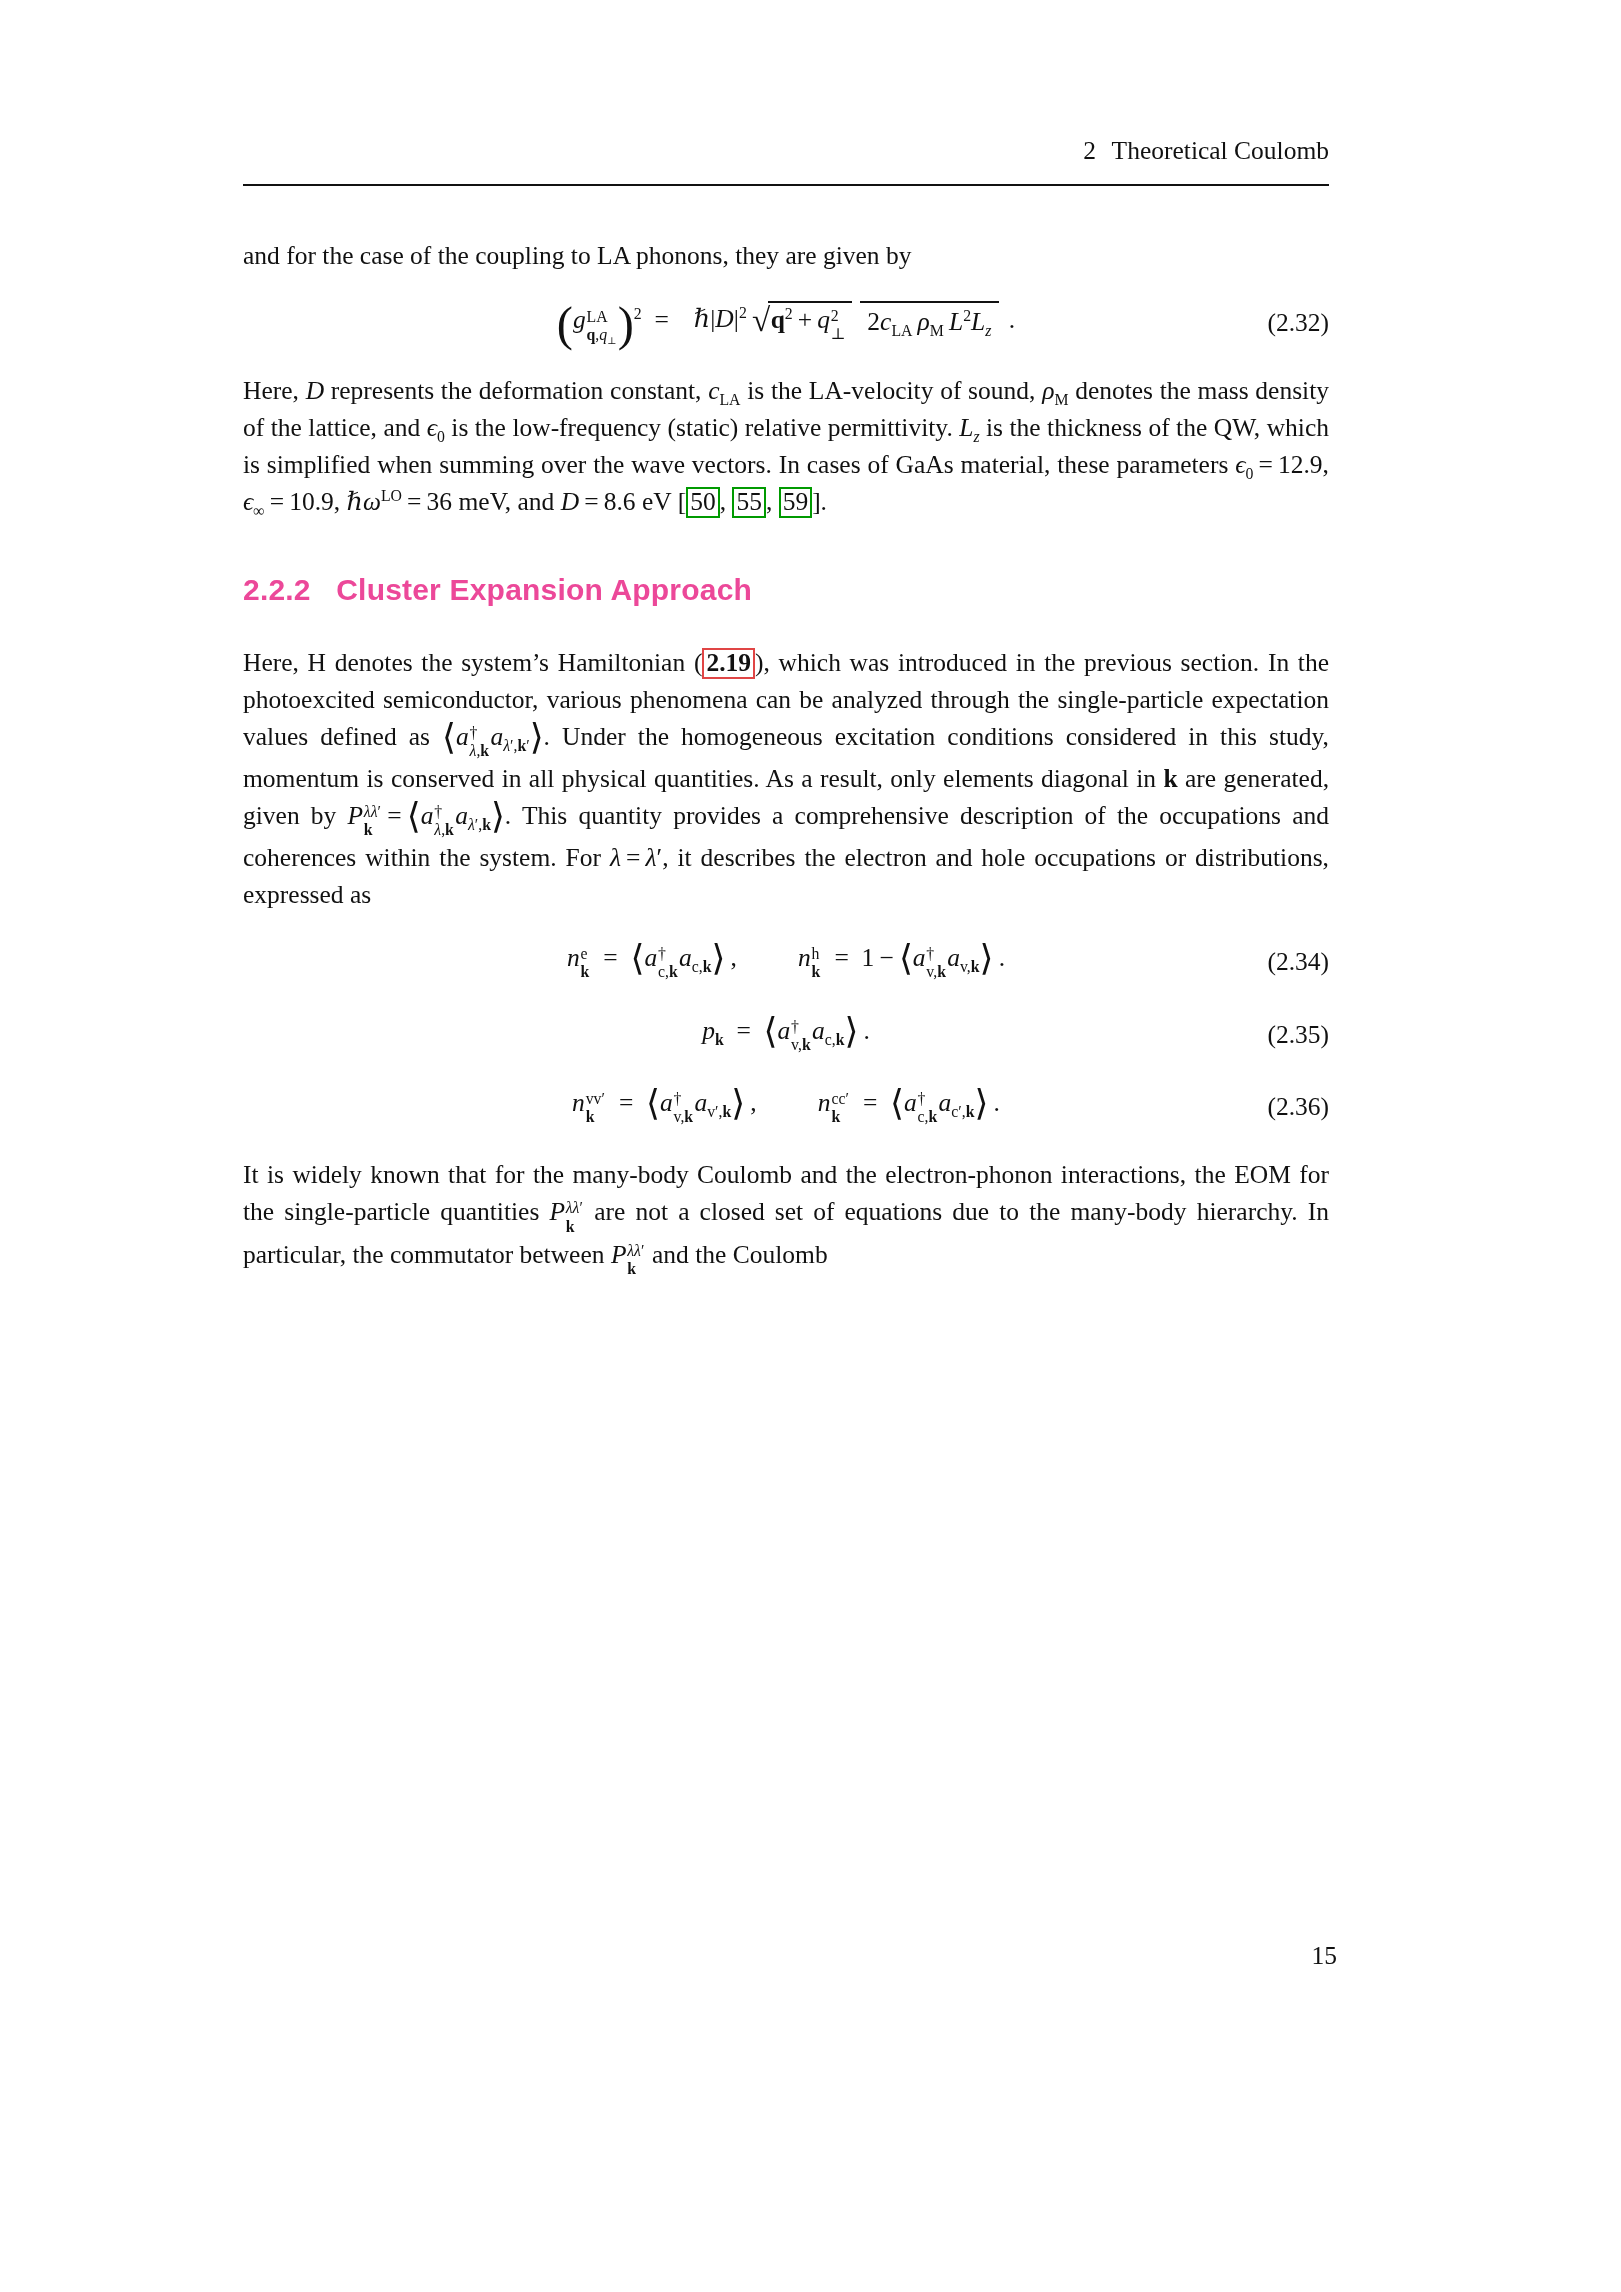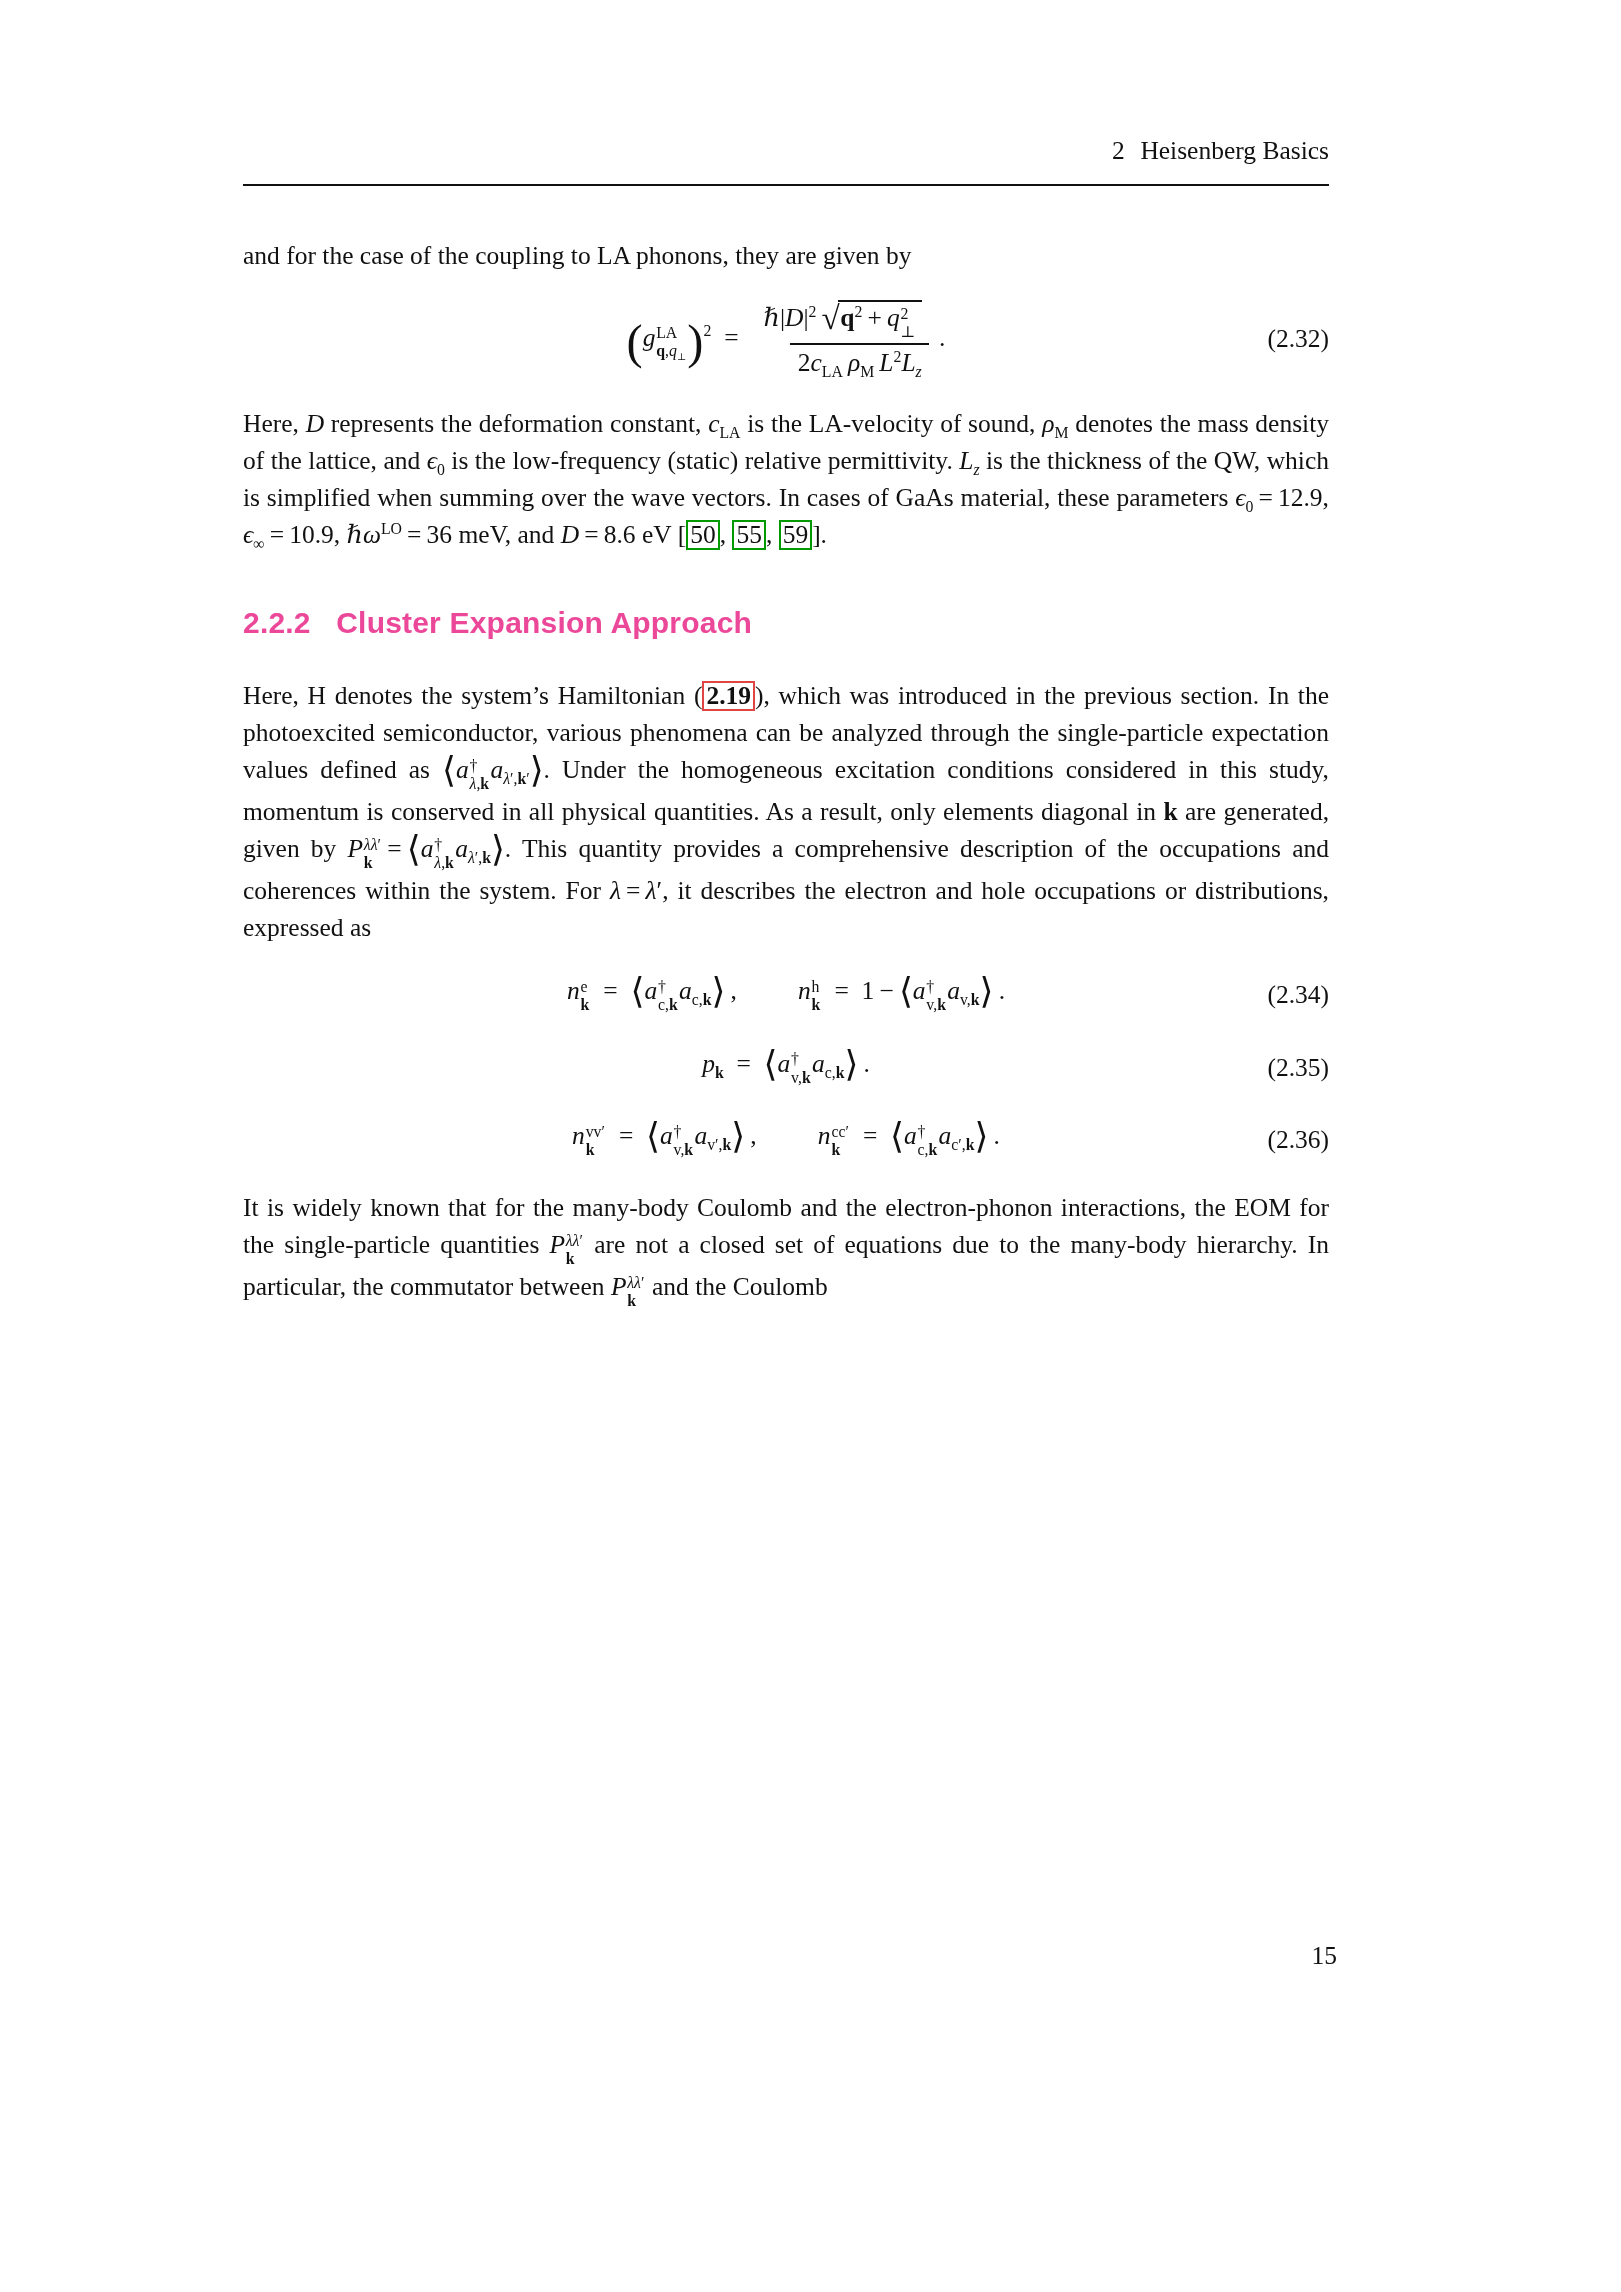--- a/index.html
+++ b/index.html
@@ -31,42 +31,42 @@
   
   i{font-style:italic;}
   b{font-weight:700;}
   sup,sub{font-size:0.62em;line-height:0;}
   .ss{
     display:inline-flex;flex-direction:column;align-items:flex-start;
     font-size:0.62em;line-height:1.15;vertical-align:0.45em;margin:0 0.08em 0 0.05em;
   }
   .ss-row{display:block;text-align:left;white-space:nowrap;}
   .frac{
-    display:inline-flex;flex-direction:column;align-items:flex-end;
+    display:inline-flex;flex-direction:row;align-items:flex-start;
     vertical-align:middle;margin:0 0.18em;line-height:1.3;text-align:center;
   }
   .fnum{display:block;padding:0 0.3em 0.06em 0.3em;white-space:nowrap;}
   .fden{display:block;border-top:2px solid currentColor;padding:0.06em 0.3em 0 0.3em;white-space:nowrap;}
   .sqrt{white-space:nowrap;}
   .rad{font-size:1.3em;line-height:0;vertical-align:-0.08em;letter-spacing:-0.06em;}
   .radbody{display:inline-block;border-top:2px solid currentColor;padding:0.05em 0.2em 0 0.1em;line-height:1.15;}
   .big{font-size:1.4em;line-height:0;vertical-align:-0.12em;}
   .bigd{font-size:1.9em;line-height:0;vertical-align:-0.25em;}
   .gap{display:inline-block;width:2.4em;}
   .linkbox{display:inline-block;border:2px solid;padding:0 2px;line-height:1.05;}
   .linkbox.cite{border-color:var(--citation-box,#009a00);}
   .linkbox.ref{border-color:var(--reference-box,#e04545);font-weight:bold;}
 </style>
 </head>
 <body>
 
 <div class="text-block">
 
   <div class="running-header">
-    <span class="rh-num">2</span><span class="rh-title">Heisenberg Basics</span>
+    <span class="rh-num">2</span><span class="rh-title">Theoretical Coulomb</span>
   </div>
   <div class="header-rule"></div>
 
   <p class="para">and for the case of the coupling to LA phonons, they are given by</p>
 
   <div class="eq">
     <span class="eq-body"><span class="bigd">(</span><i>g</i><span class="ss">
           <span class="ss-row">LA</span>
           <span class="ss-row"><b>q</b>,<i>q</i><sub>⊥</sub></span>
         </span><span class="bigd">)</span><sup>2</sup> = <span class="frac">

